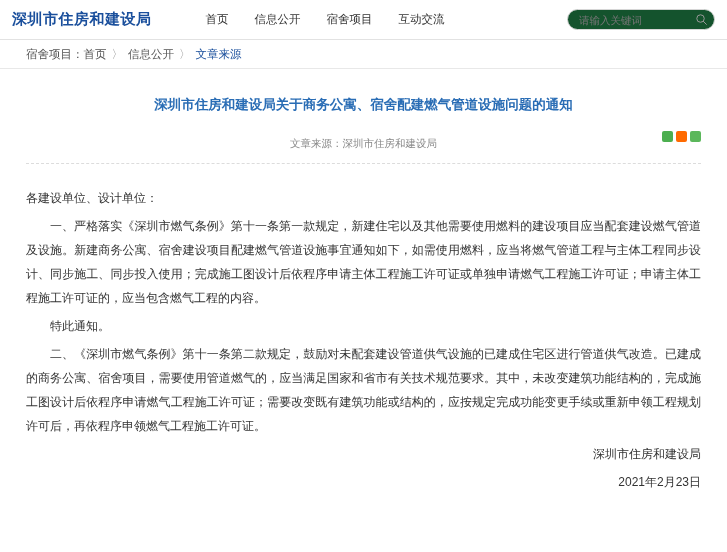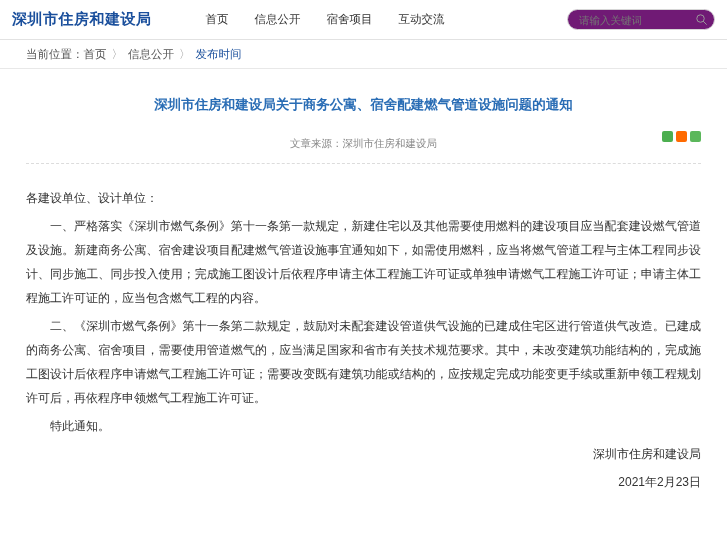--- a/index.html
+++ b/index.html
@@ -48,21 +48,21 @@
   .search-wrap {
     margin-left: auto;
     display: flex;
     align-items: center;
     border: 1px solid #d6d6d6;
     border-radius: 11px;
     height: 21px;
     width: 148px;
     box-sizing: border-box;
     padding: 0 6px 0 9px;
-    background: #701a75;
+    background: #14532d;
   }
   .search-input {
     border: none;
     outline: none;
     font-size: 10.5px;
     color: #9a9a9a;
     flex: 1;
     width: 100%;
     background: transparent;
     font-family: "Liberation Sans", "DejaVu Sans", sans-serif;
@@ -192,26 +192,26 @@
   <div class="search-wrap">
     <input class="search-input" type="text" placeholder="请输入关键词" style="">
     <svg class="search-icon" viewBox="0 0 16 16">
       <circle cx="6.8" cy="6.8" r="4.6" fill="none" stroke="#9a9a9a" stroke-width="1.2"></circle>
       <line x1="10.3" y1="10.3" x2="14" y2="14" stroke="#9a9a9a" stroke-width="1.2" stroke-linecap="round"></line>
     </svg>
   </div>
 </div>
 
 <div class="breadcrumb">
-  <span class="label">当前位置：</span>
+  <span class="label">宿舍项目：</span>
   <a>首页</a>
   <span class="sep">〉</span>
   <a>信息公开</a>
   <span class="sep">〉</span>
-  <span class="current">发布时间</span>
+  <span class="current">文章来源</span>
 </div>
 
 <div class="article">
 
   <h1 class="article-title">深圳市住房和建设局关于商务公寓、宿舍配建燃气管道设施问题的通知</h1>
 
   <div class="meta-bar">
     <span class="meta-item">
       <span>文章来源：</span><span>深圳市住房和建设局</span>
     </span>
@@ -219,18 +219,18 @@
     <span class="share-icons">
       <span class="sicon green"></span>
       <span class="sicon orange"></span>
       <span class="sicon green2"></span>
     </span>
   </div>
 
   <div class="body-text">
     <p>各建设单位、设计单位：</p>
     <p class="p-indent">一、严格落实《深圳市燃气条例》第十一条第一款规定，新建住宅以及其他需要使用燃料的建设项目应当配套建设燃气管道及设施。新建商务公寓、宿舍建设项目配建燃气管道设施事宜通知如下，如需使用燃料，应当将燃气管道工程与主体工程同步设计、同步施工、同步投入使用；完成施工图设计后依程序申请主体工程施工许可证或单独申请燃气工程施工许可证；申请主体工程施工许可证的，应当包含燃气工程的内容。</p>
+    <p class="p-indent">特此通知。</p>
     <p class="p-indent">二、《深圳市燃气条例》第十一条第二款规定，鼓励对未配套建设管道供气设施的已建成住宅区进行管道供气改造。已建成的商务公寓、宿舍项目，需要使用管道燃气的，应当满足国家和省市有关技术规范要求。其中，未改变建筑功能结构的，完成施工图设计后依程序申请燃气工程施工许可证；需要改变既有建筑功能或结构的，应按规定完成功能变更手续或重新申领工程规划许可后，再依程序申领燃气工程施工许可证。</p>
-    <p class="p-indent">特此通知。</p>
     <p class="sign">深圳市住房和建设局</p>
     <p class="date">2021年2月23日</p>
   </div>
 </div>
 
 </body></html>

